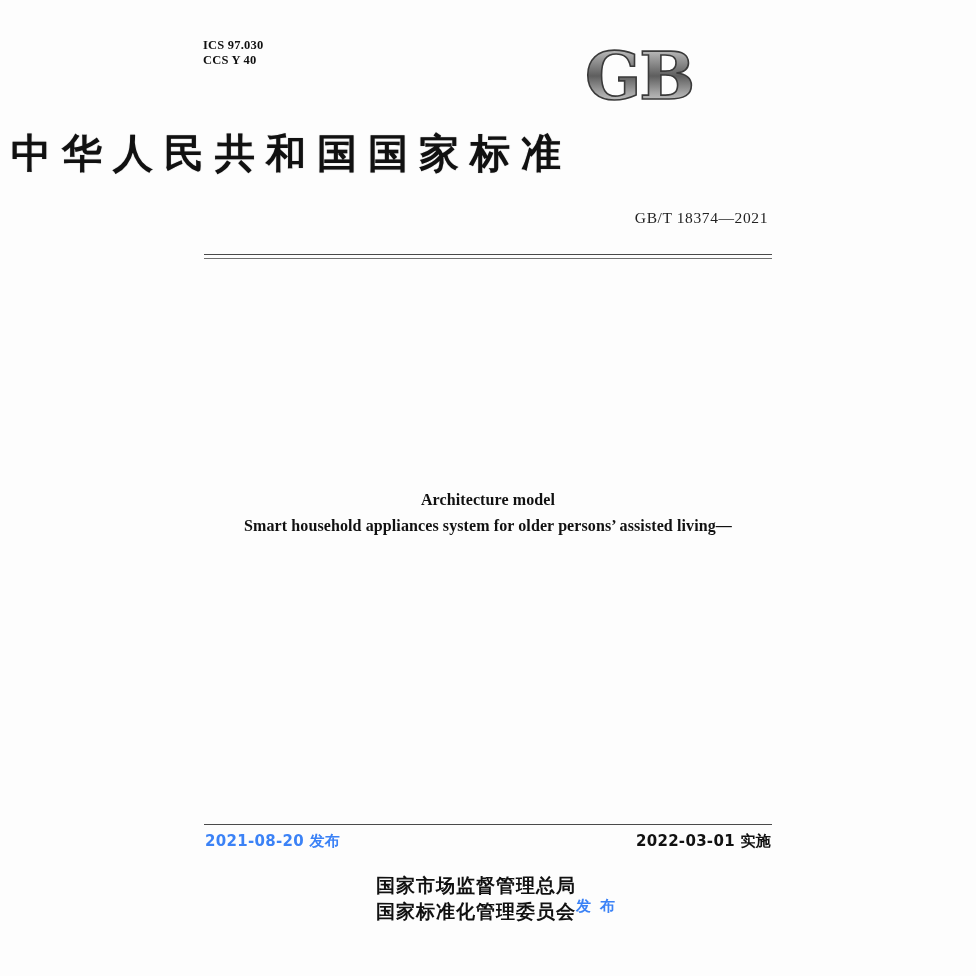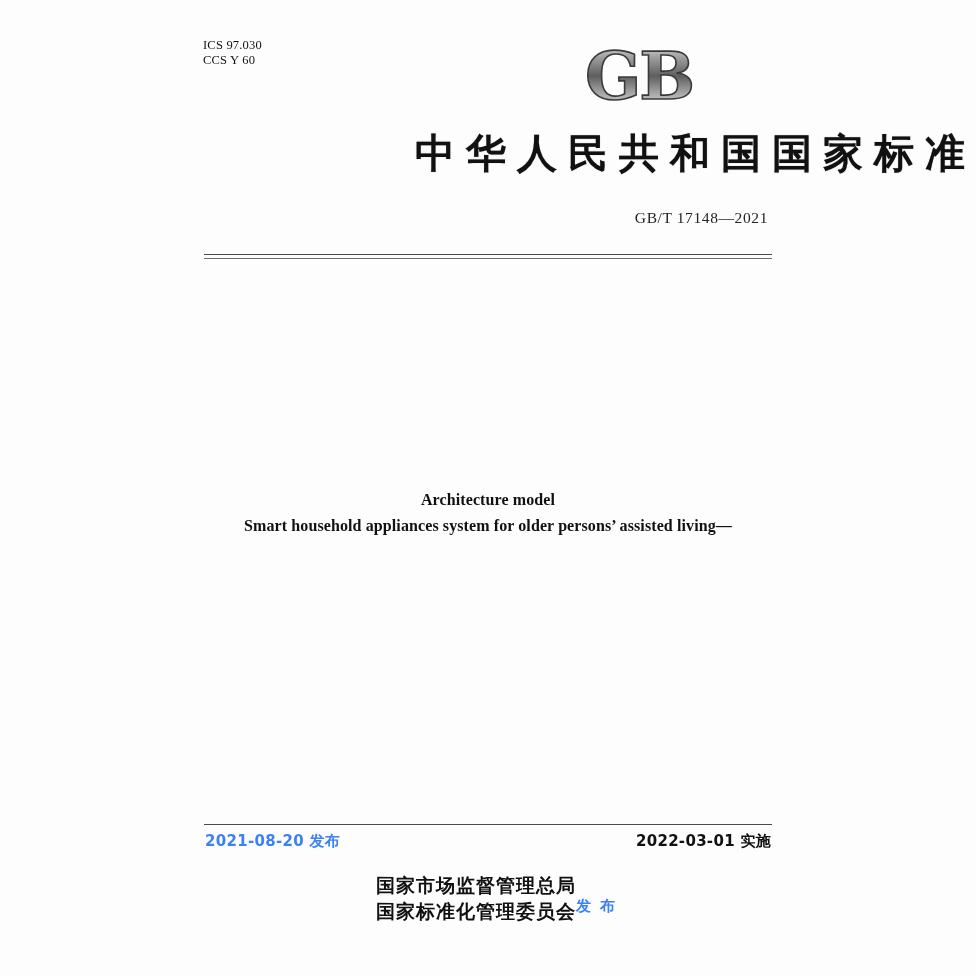--- a/index.html
+++ b/index.html
@@ -22,21 +22,21 @@
     background: #fdfdfd;
     box-sizing: border-box;
   }
 
   
   .codes {
     position: absolute;
     left: 203px;
     top: 38px;
     font-family: "Liberation Serif", serif;
-    font-weight: normal;
+    font-weight: bold;
     font-size: 12.5px;
     line-height: 15px;
     letter-spacing: 0.2px;
     color: #111;
   }
   .codes div { white-space: nowrap; }
 
   
   .gb-logo {
     position: absolute;
@@ -45,21 +45,21 @@
     width: 128px;
     height: 62px;
   }
 
   
   .cn-standard-title {
     position: absolute;
     left: 0;
     right: 0;
     top: 126px;
-    text-align: right;
+    text-align: left;
     font-family: "DejaVu Serif", serif;
     font-weight: bold;
     font-size: 40px;
     letter-spacing: 11px;
     padding-left: 11px;
     color: #111;
     text-shadow: 0 0 1px rgba(0,0,0,0.45);
   }
 
   .std-number {
@@ -187,21 +187,21 @@
     padding-top: 16px;
   }
 </style>
 </head>
 <body>
 
 <div class="page">
 
   <div class="codes">
     <div>ICS 97.030</div>
-    <div>CCS Y 60</div>
+    <div>CCS Y 40</div>
   </div>
 
   <div class="gb-logo">
     <svg viewBox="0 0 128 62" width="128" height="62" xmlns="http://www.w3.org/2000/svg">
       <defs>
         <linearGradient id="gbmetal" x1="0" y1="0" x2="0" y2="1">
           <stop offset="0%" stop-color="#f2f2f2"></stop>
           <stop offset="28%" stop-color="#9a9a9a"></stop>
           <stop offset="50%" stop-color="#5e5e5e"></stop>
           <stop offset="72%" stop-color="#a6a6a6"></stop>
@@ -209,21 +209,21 @@
         </linearGradient>
       </defs>
       <g font-family="DejaVu Serif, serif" font-weight="bold" font-size="66" letter-spacing="-2">
         <text x="2" y="55" fill="url(#gbmetal)" stroke="#3a3a3a" stroke-width="1.6">GB</text>
       </g>
     </svg>
   </div>
 
   <div class="cn-standard-title">中华人民共和国国家标准</div>
 
-  <div class="std-number">GB/T 17148—2021</div>
+  <div class="std-number">GB/T 18374—2021</div>
 
   <div class="rule-top"></div>
 
 
   <div class="doc-title-en">
     <div>Architecture model</div>
     <div>Smart household appliances system for older persons’ assisted living—</div>
   </div>
 
   <div class="rule-bottom"></div>

